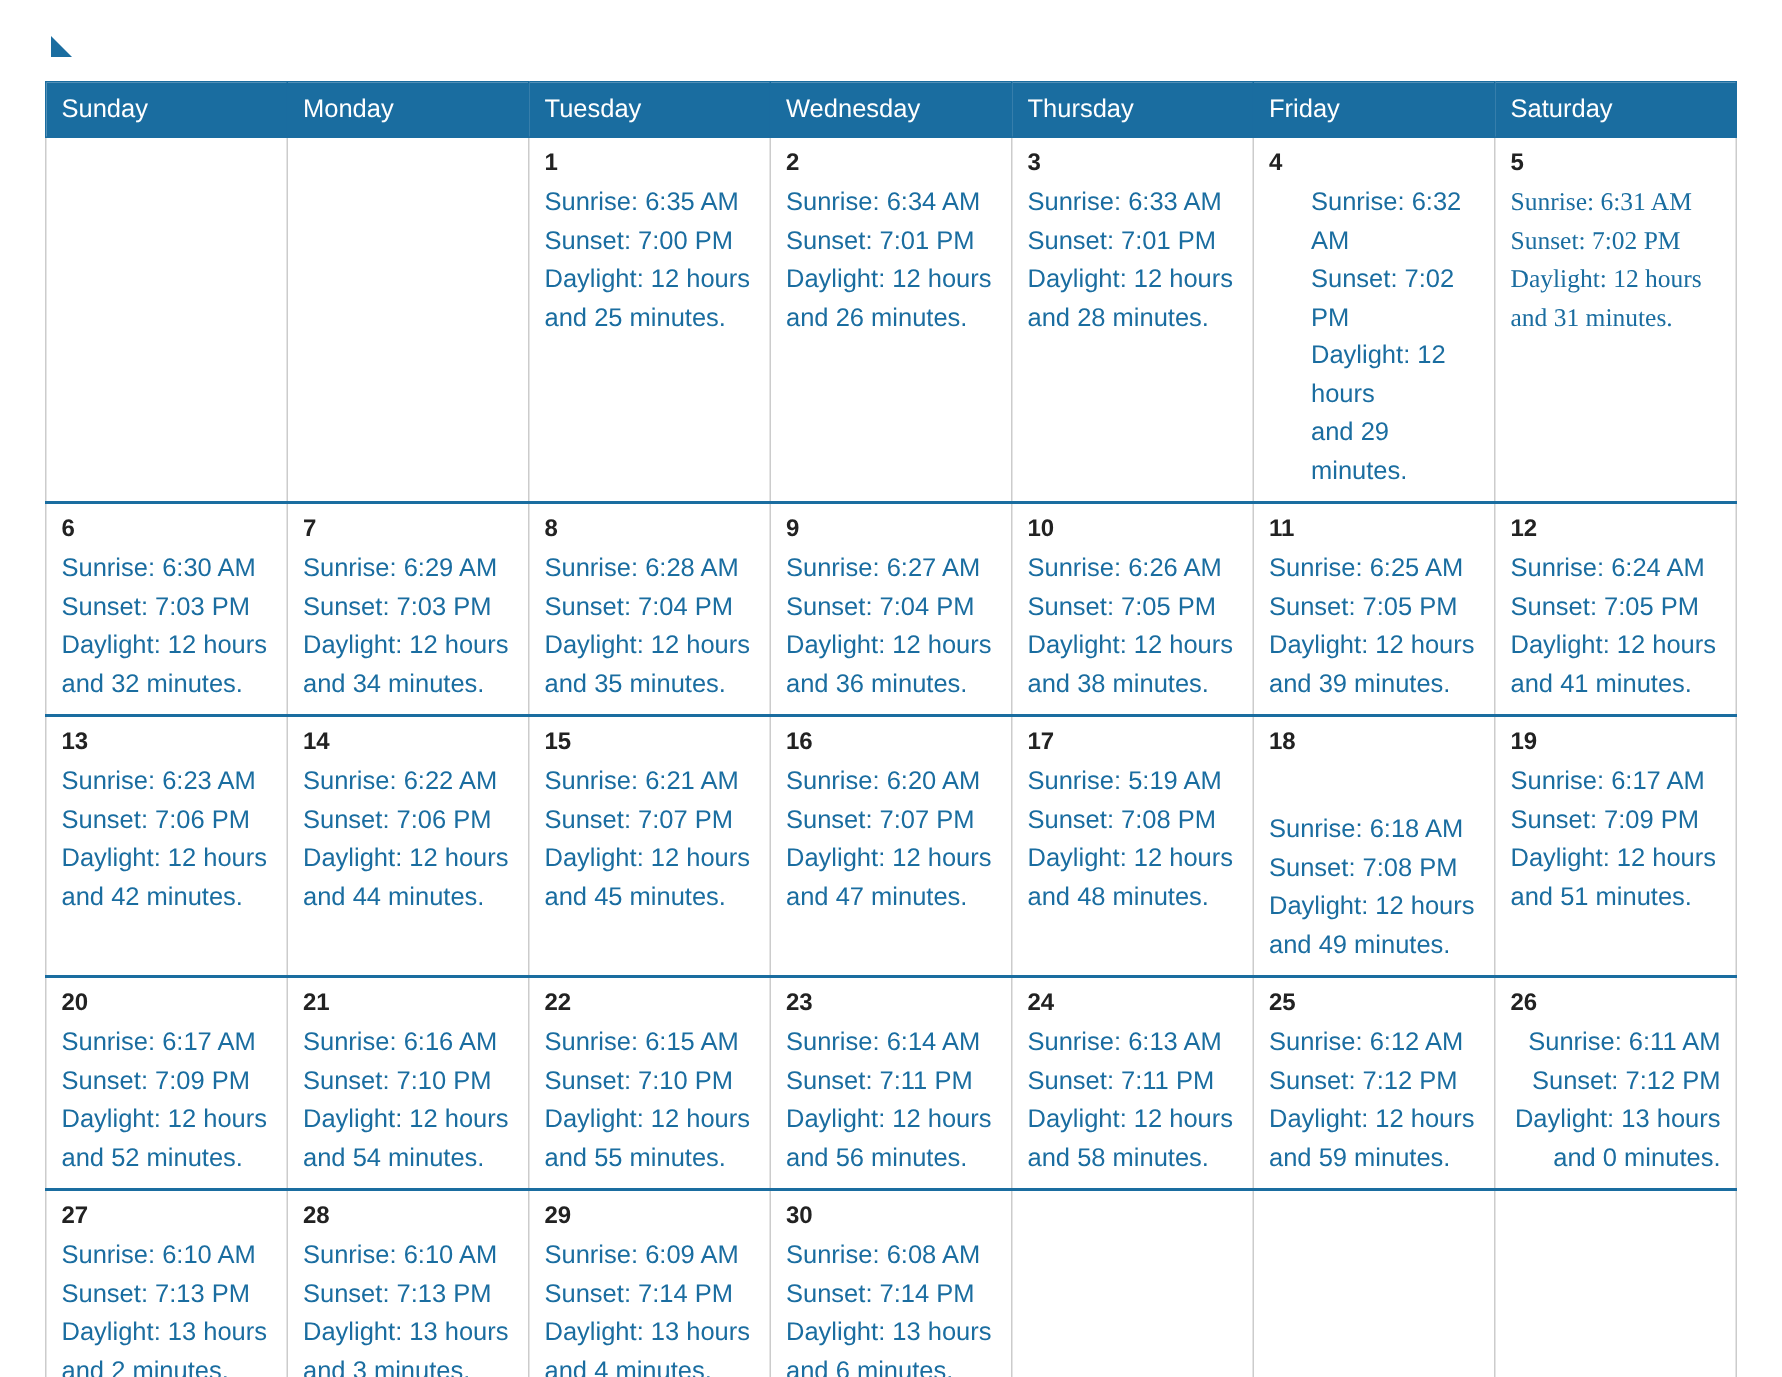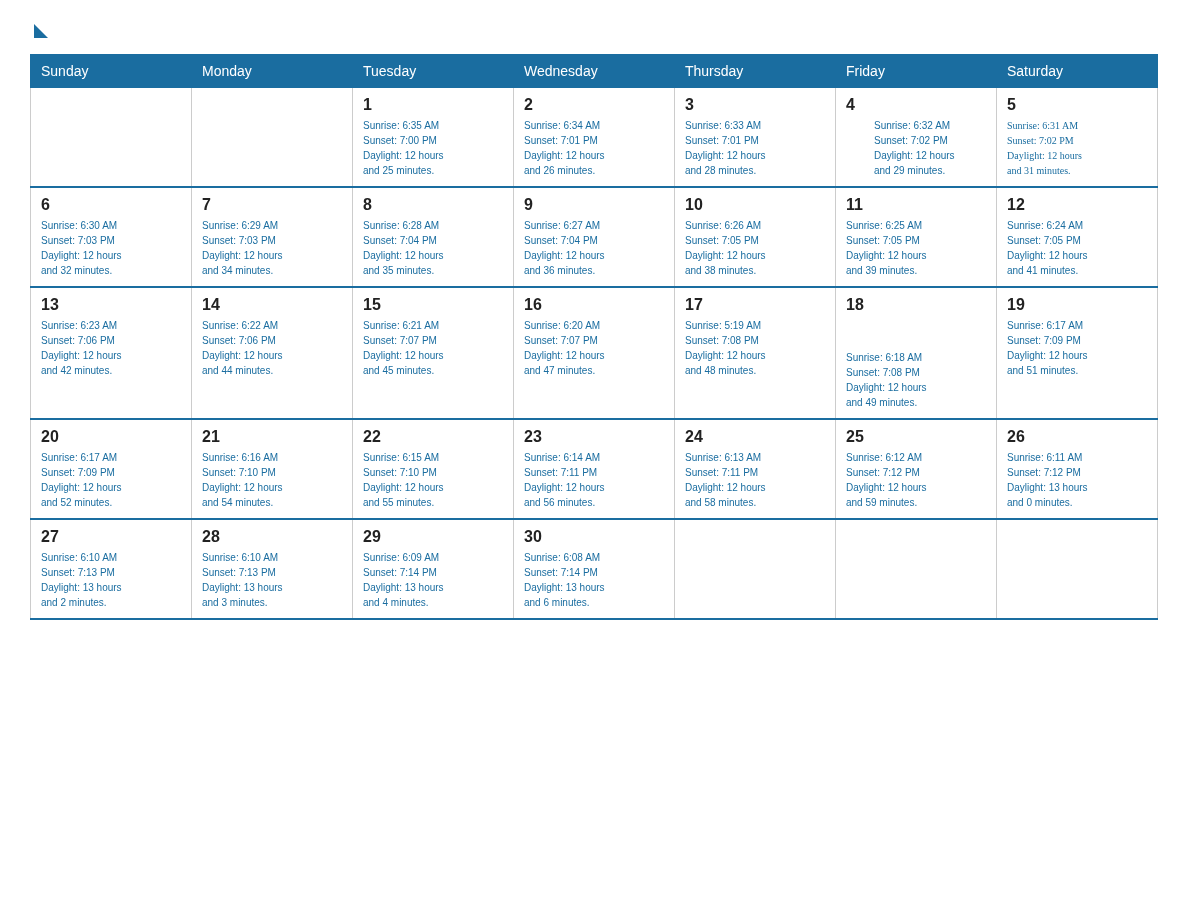--- a/index.html
+++ b/index.html
@@ -63,21 +63,21 @@
     }
     .calendar {
       width: 100%;
       border-collapse: collapse;
     }
     .calendar thead tr {
       background-color: #1a6da0;
     }
     .calendar thead th {
       color: #ffffff;
-      font-size: 14px;
+      font-size: 17px;
       font-weight: normal;
       padding: 8px 10px;
       text-align: left;
       border: 1px solid #1a6da0;
     }
     .calendar tbody tr {
       border-bottom: 2px solid #1a6da0;
     }
     .calendar tbody td {
       vertical-align: top;
@@ -90,21 +90,21 @@
     }
     .day-number {
       font-size: 16px;
       font-weight: bold;
       color: #222222;
       display: block;
       margin-bottom: 4px;
     }
     .day-info {
       color: #1a6da0;
-      font-size: 10px;
+      font-size: 17px;
       line-height: 1.5;
     }
     .empty-cell {
       background: #ffffff;
     }
   </style>
 </head>
 <body>
 
 <div class="header">
@@ -313,21 +313,21 @@
         </td>
         <td>
           <span class="day-number">25</span>
           <div class="day-info" style="white-space: pre-line;">Sunrise: 6:12 AM
 Sunset: 7:12 PM
 Daylight: 12 hours
 and 59 minutes.</div>
         </td>
         <td>
           <span class="day-number">26</span>
-          <div class="day-info" style="white-space: pre-line;">Sunrise: 6:11 AM
+          <div class="day-info" style="white-space: pre-line; text-align: right;">Sunrise: 6:11 AM
 Sunset: 7:12 PM
 Daylight: 13 hours
 and 0 minutes.</div>
         </td>
       </tr>
       <tr>
         <td>
           <span class="day-number">27</span>
           <div class="day-info" style="white-space: pre-line;">Sunrise: 6:10 AM
 Sunset: 7:13 PM

